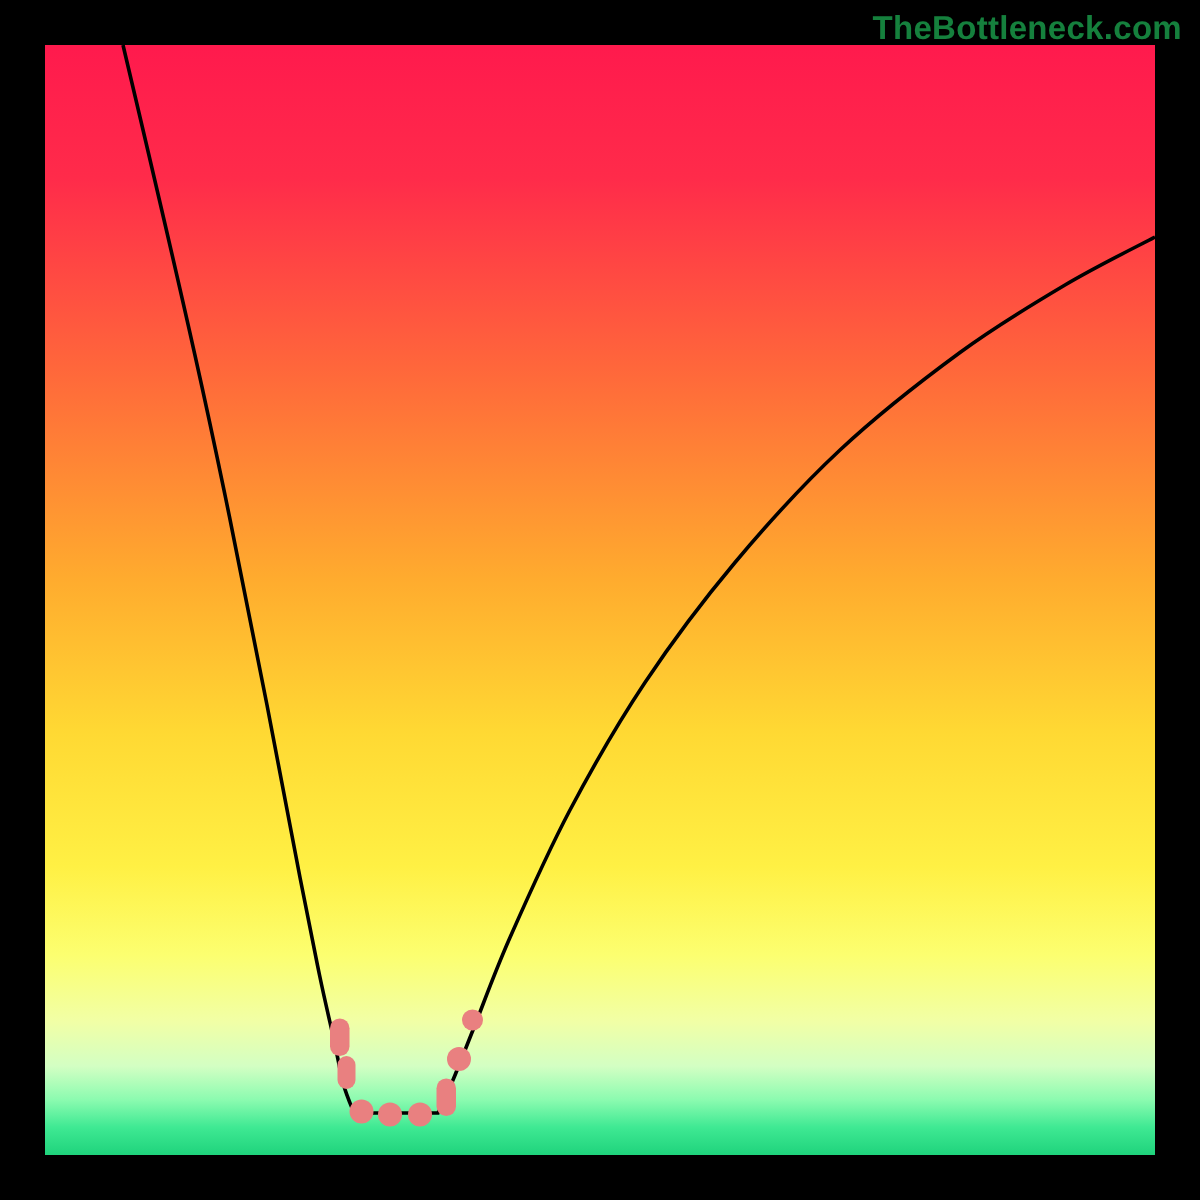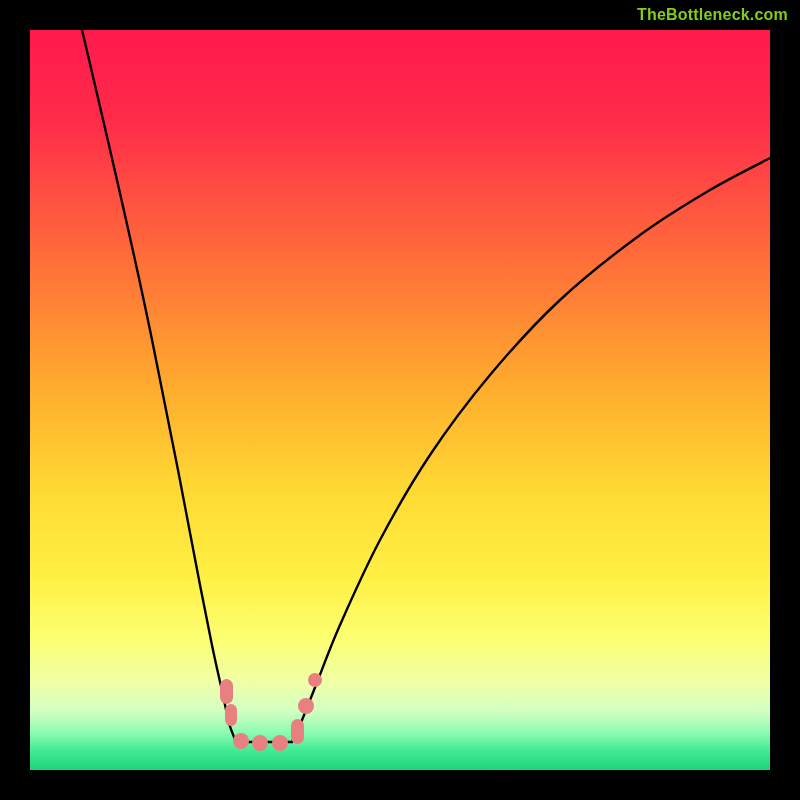--- a/index.html
+++ b/index.html
@@ -20,22 +20,22 @@
     overflow: hidden;
   }
   .gradient {
     position: absolute;
     left: 0; top: 0; right: 0; bottom: 0;
   }
   .watermark {
     position: absolute;
     top: 6px;
     right: 12px;
-    color: #84cc16;
-    font-size: 16px;
+    color: #15803d;
+    font-size: 22px;
     font-weight: 600;
     letter-spacing: 0.2px;
     font-family: Arial, Helvetica, sans-serif;
     user-select: none;
   }
   svg.curve {
     position: absolute;
     left: 0; top: 0;
     width: 740px;
     height: 740px;

